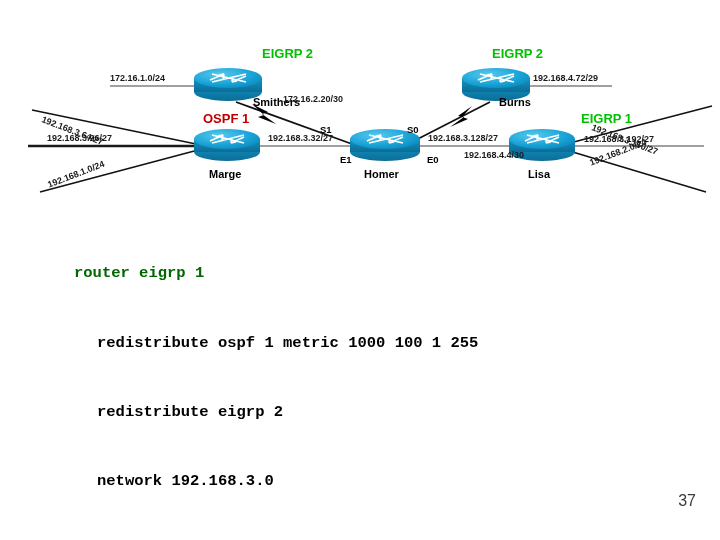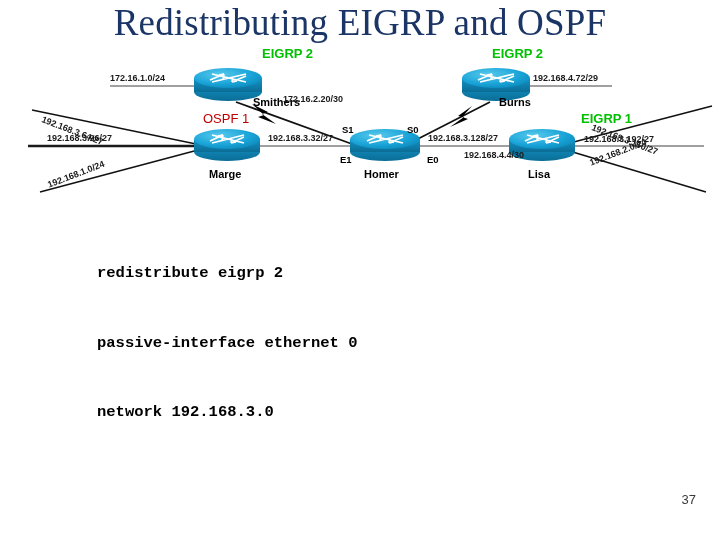--- a/index.html
+++ b/index.html
@@ -63,21 +63,21 @@
     font-weight: bold;
     color: #000000;
   }
   .proto-green {
     font-size: 13px;
     font-weight: bold;
     color: #00c000;
   }
   .proto-red {
     font-size: 13px;
-    font-weight: normal;
+    font-weight: bold;
     color: #c00000;
   }
   .rot-down { transform: rotate(-21deg); transform-origin: left center; }
   .rot-up   { transform: rotate(21deg);  transform-origin: left center; }
 
   
   #code {
     position: absolute;
     left: 74px;
     top: 193px;
@@ -92,30 +92,29 @@
   .code-line { height: 23.1px; }
   .c-dark-green { color: #006600; }
   .indent       { padding-left: 23px; }
 
   
   #pagenum {
     position: absolute;
     right: 24px;
     top: 492px;
     font-family: "Liberation Sans", sans-serif;
-    font-size: 13px;
+    font-size: 16px;
     color: #3a3a3a;
   }
 </style>
 </head>
 <body>
 
 <div id="slide">
 
-  <div id="title">Redistributing EIGRP and OSPF</div>
 
   <div id="diagram">
     <svg width="720" height="158" viewBox="0 0 720 158">
       <defs>
         <radialGradient id="rtrTop" cx="38%" cy="32%" r="78%">
           <stop offset="0%" stop-color="#57c9ec"></stop>
           <stop offset="60%" stop-color="#1aa4d8"></stop>
           <stop offset="100%" stop-color="#0b86b8"></stop>
         </radialGradient>
         <linearGradient id="rtrSide" x1="0" y1="0" x2="0" y2="1">
@@ -198,21 +197,21 @@
     <div class="dlabel proto-green" style="left:492px; top:6px;">EIGRP 2</div>
     <div class="dlabel proto-red" style="left:203px; top:71px;">OSPF 1</div>
     <div class="dlabel proto-green" style="left:538px; top:71px;padding-left:43px;">EIGRP 1</div>
 
     <div class="dlabel rtr-name" style="left:253px; top:56px;">Smithers</div>
     <div class="dlabel rtr-name" style="left:499px; top:56px;">Burns</div>
     <div class="dlabel rtr-name" style="left:209px; top:128px;">Marge</div>
     <div class="dlabel rtr-name" style="left:364px; top:128px;">Homer</div>
     <div class="dlabel rtr-name" style="left:528px; top:128px;">Lisa</div>
 
-    <div class="dlabel iface" style="left:342px; top:84px;">S1</div>
+    <div class="dlabel iface" style="left:320px; top:84px;">S1</div>
     <div class="dlabel iface" style="left:407px; top:84px;">S0</div>
     <div class="dlabel iface" style="left:340px; top:114px;">E1</div>
     <div class="dlabel iface" style="left:427px; top:114px;">E0</div>
 
     <div class="dlabel net-label" style="left:110px; top:33px;">172.16.1.0/24</div>
     <div class="dlabel net-label" style="left:533px; top:33px;">192.168.4.72/29</div>
     <div class="dlabel net-label" style="left:283px; top:54px;">172.16.2.20/30</div>
     <div class="dlabel net-label" style="left:464px; top:70px;margin-top:40px;">192.168.4.4/30</div>
     <div class="dlabel net-label" style="left:47px; top:93px;">192.168.3.96/27</div>
     <div class="dlabel net-label" style="left:268px; top:93px;">192.168.3.32/27</div>
@@ -220,22 +219,23 @@
     <div class="dlabel net-label" style="left:584px; top:94px;">192.168.3.192/27</div>
 
     <div class="dlabel net-label rot-up" style="left:42px; top:74px;">192.168.3.64/27</div>
     <div class="dlabel net-label rot-down" style="left:48px; top:140px;">192.168.1.0/24</div>
     <div class="dlabel net-label rot-up" style="left:592px; top:82px;">192.168.3.160/27</div>
     <div class="dlabel net-label rot-down" style="left:590px; top:118px;">192.168.2.0/24</div>
   </div>
 
   <div id="code">
 
+    <div class="code-line c-dark-green">router eigrp 1</div>
+    <div class="code-line indent">redistribute ospf 1 metric 1000 100 1 255</div>
     <div class="code-line indent">redistribute eigrp 2</div>
-    <div class="code-line indent">passive-interface ethernet 0</div>
     <div class="code-line indent">network 192.168.3.0</div>
 
     
     
     
     
     
 
     
     

